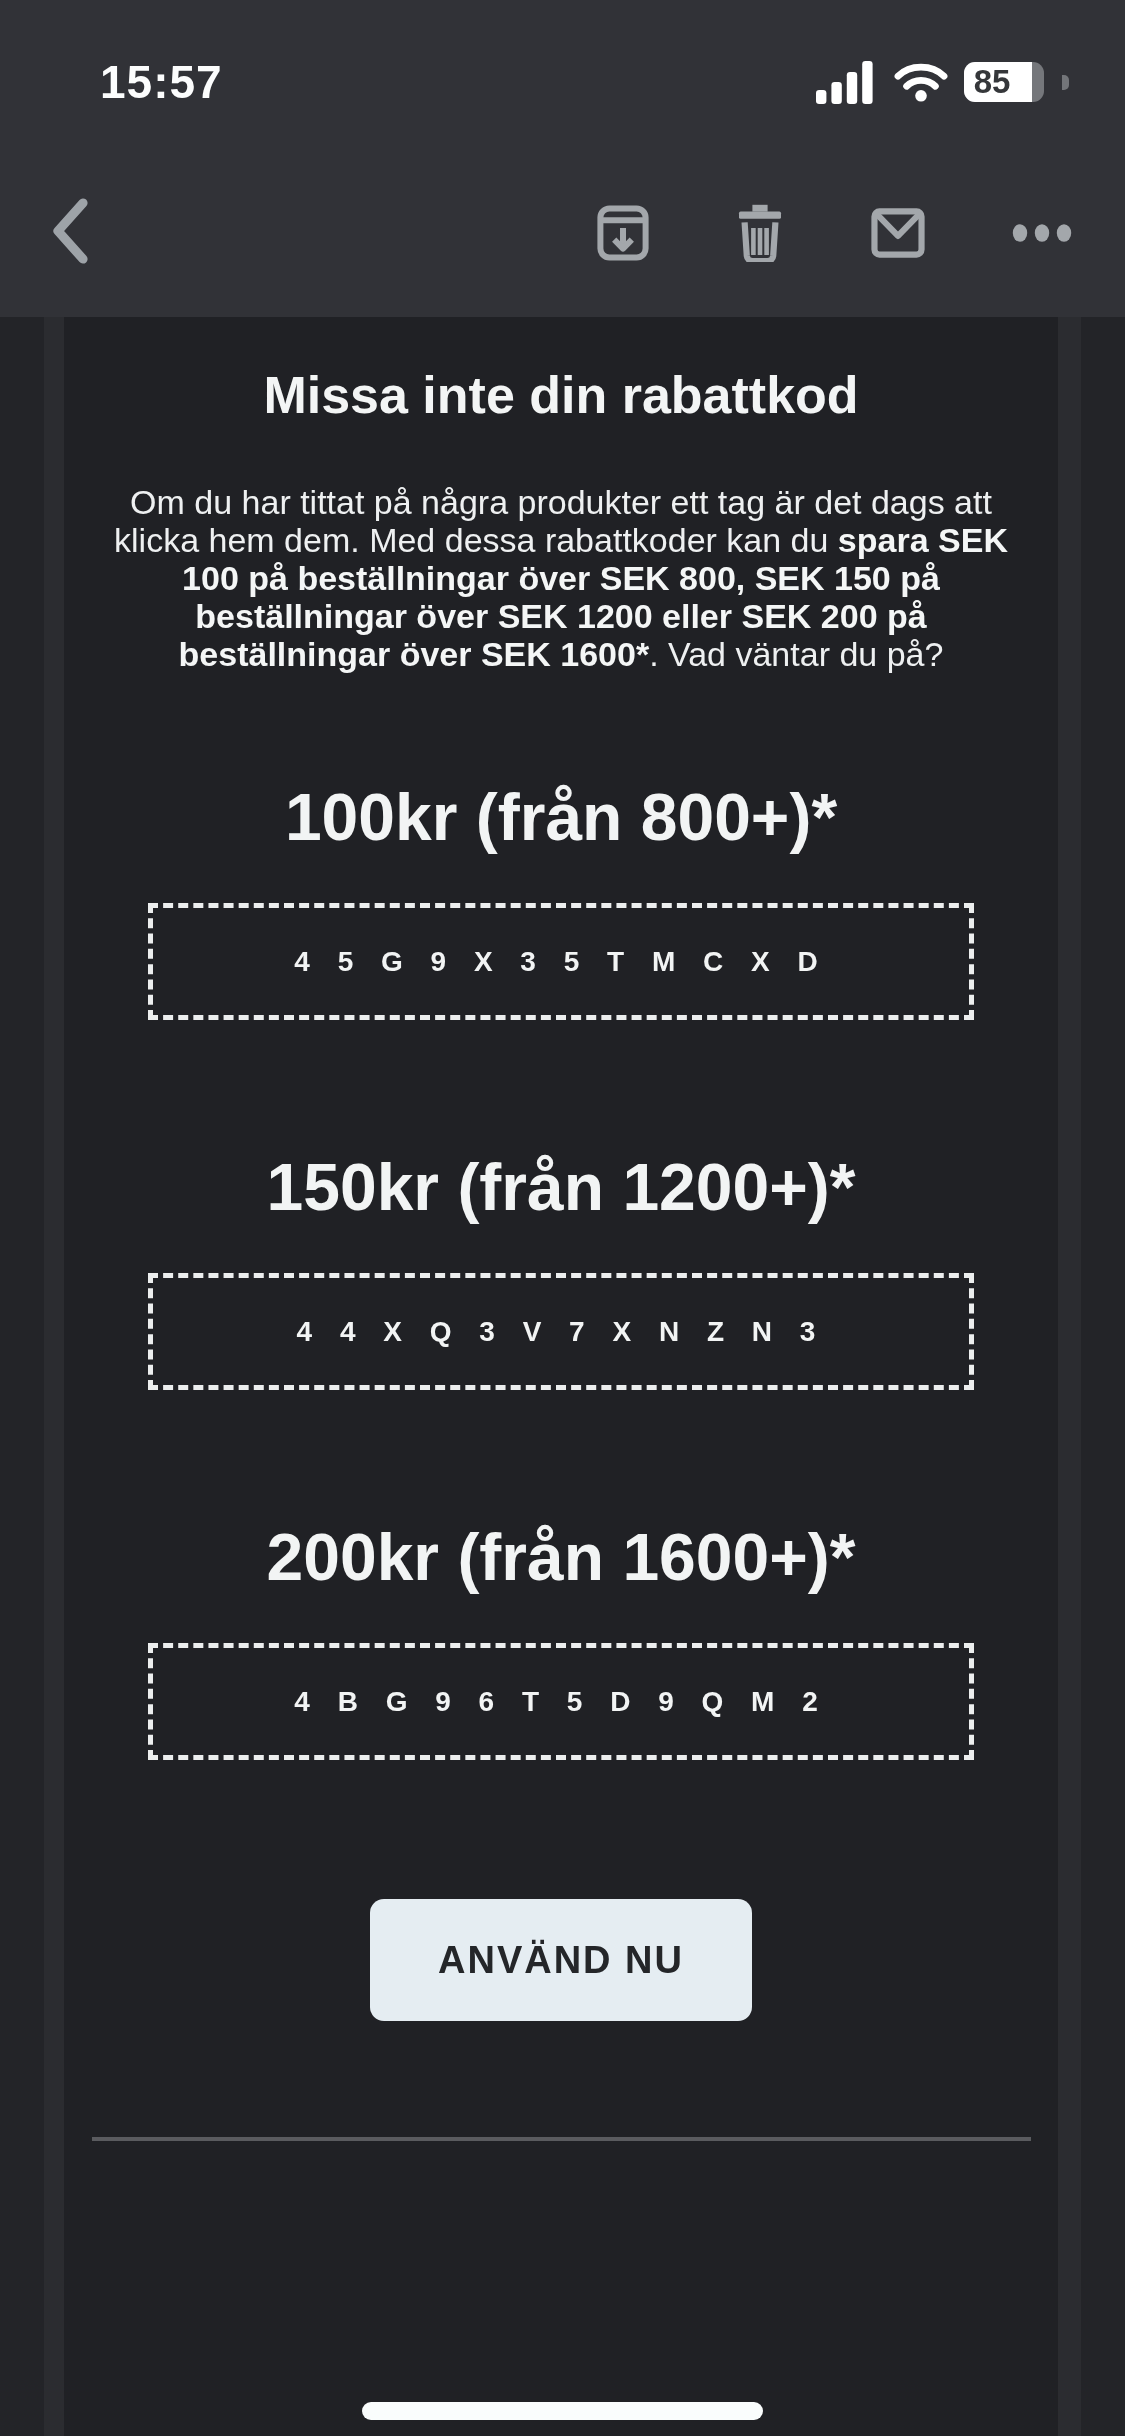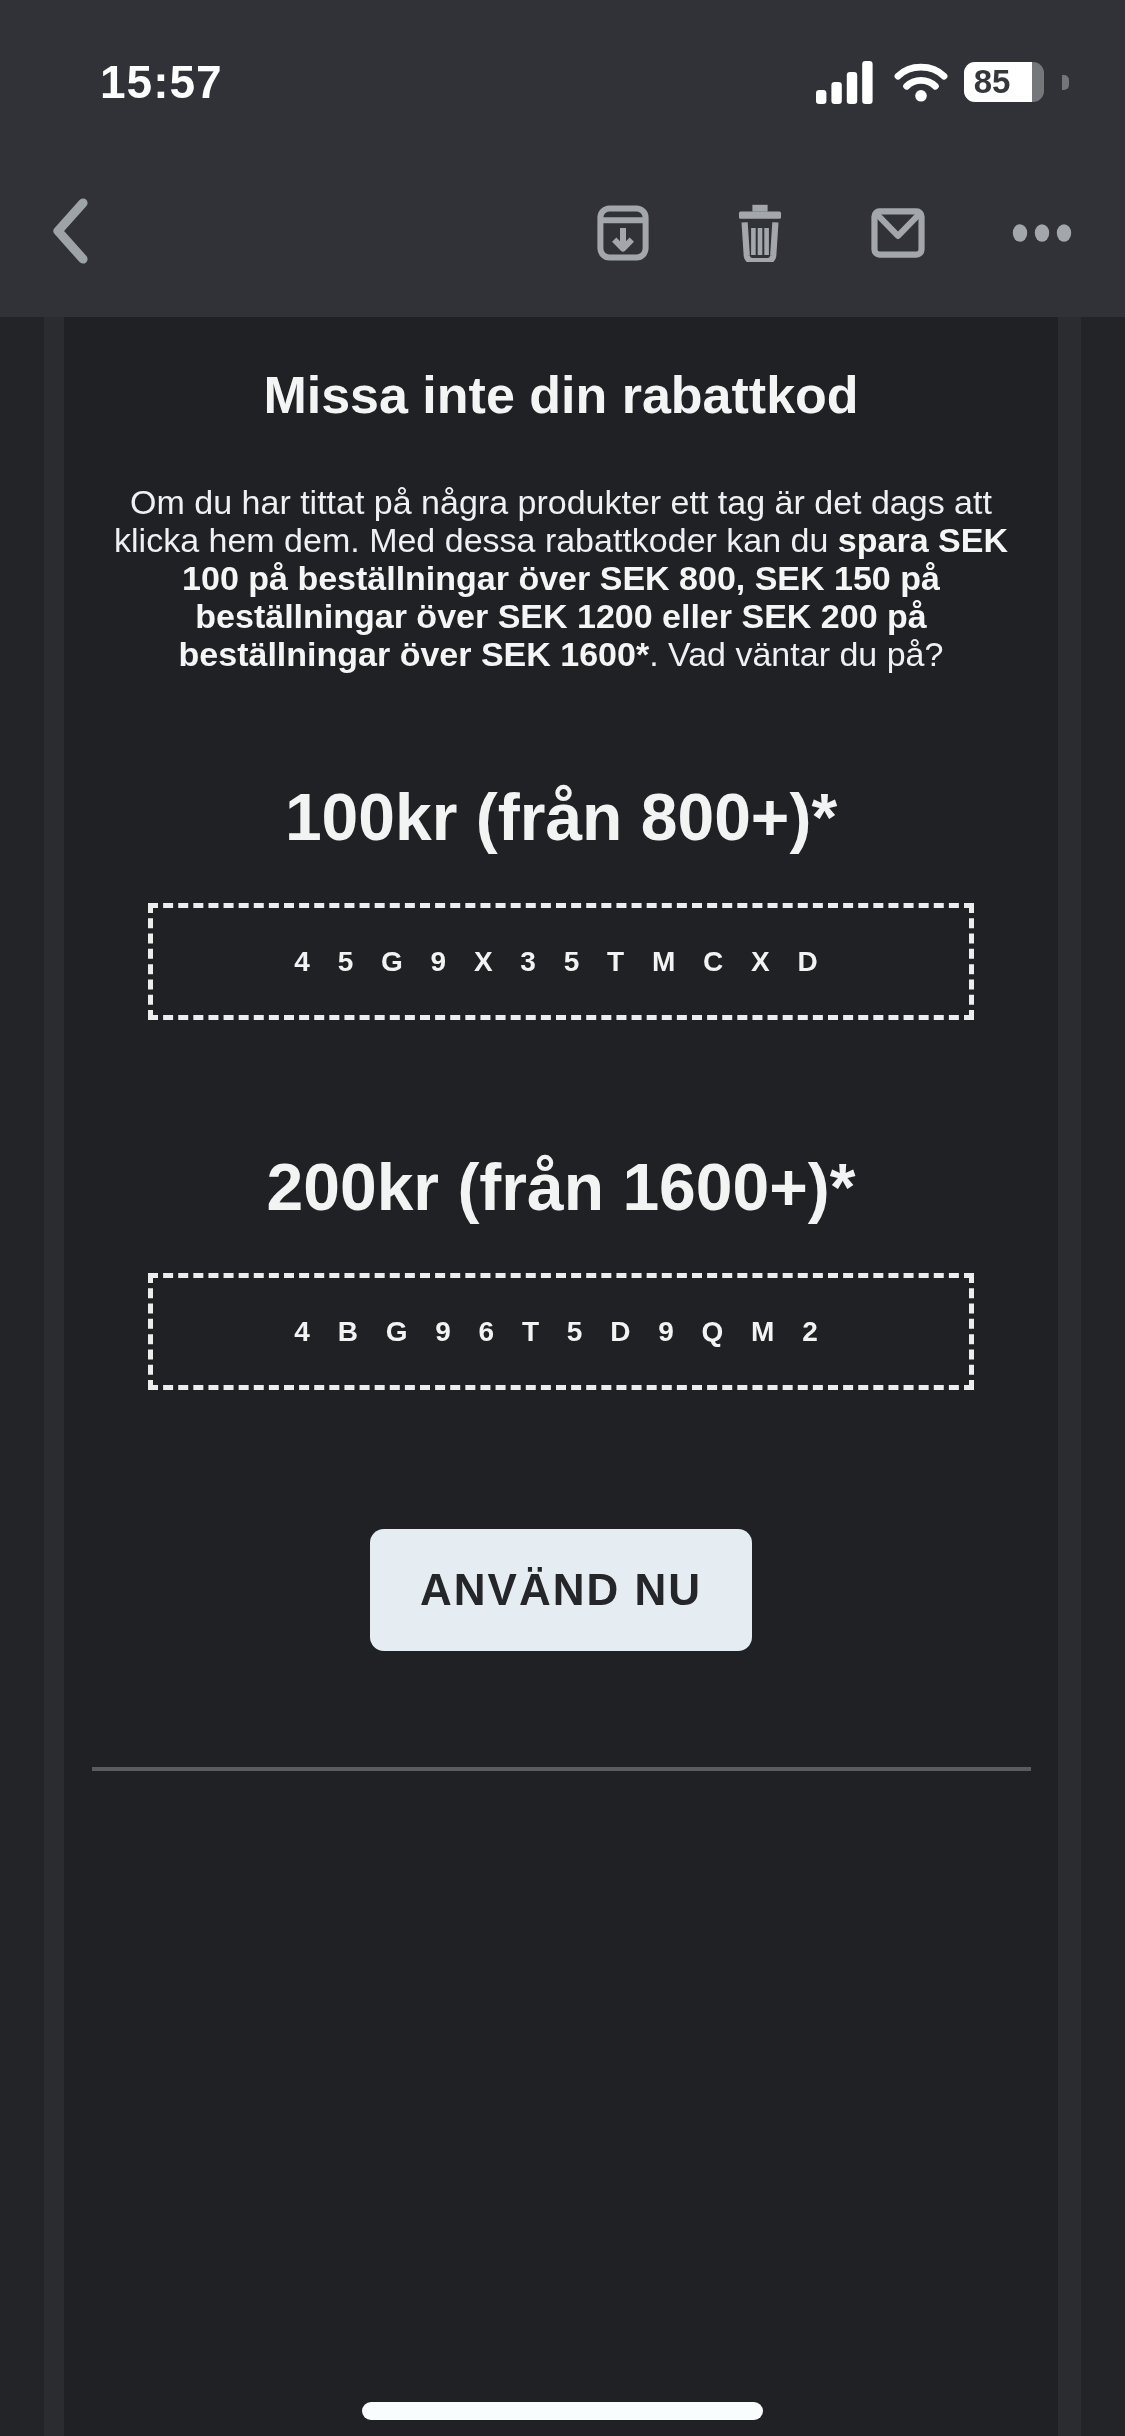--- a/index.html
+++ b/index.html
@@ -70,21 +70,21 @@
     display: flex; align-items: center; justify-content: center;
     font-size: 28px; font-weight: bold; letter-spacing: 10px; color: #f2f4f4;
     white-space: nowrap;
   }
   .cta {
     display: flex; align-items: center; justify-content: center;
     width: 382px; height: 122px; margin: 139px auto 0;
     background: #e5edf2; color: #242629;
     border: none; border-radius: 14px;
     font-family: "Liberation Sans", sans-serif;
-    font-size: 44px; font-weight: bold; letter-spacing: 2px;
+    font-size: 38px; font-weight: bold; letter-spacing: 2px;
     cursor: pointer;
   }
   .divider {
     width: 939px; height: 4px; margin: 116px auto 0;
     background: #5a5b5f; border: none;
   }
   .home-indicator {
     position: absolute; left: 362px; top: 2402px; width: 401px; height: 18px;
     border-radius: 10px; background: #fafdfd; z-index: 5; cursor: grab;
   }
@@ -174,20 +174,26 @@
 
     <p class="intro"><span>Om du har tittat på några produkter ett tag är det dags att klicka hem dem. Med dessa rabattkoder kan du </span><b>spara SEK 100 på beställningar över SEK 800, SEK 150 på beställningar över SEK 1200 eller SEK 200 på beställningar över SEK 1600*</b><span>. Vad väntar du på?</span></p>
 
     <div class="coupon">
       <h2 class="coupon-heading">100kr (från 800+)*</h2>
       <div class="code-box">
         <span>4 5 G 9 X 3 5 T M C X D</span>
       </div>
     </div>
 
+    <div class="coupon">
+      <h2 class="coupon-heading">150kr (från 1200+)*</h2>
+      <div class="code-box">
+        <span>4 4 X Q 3 V 7 X N Z N 3</span>
+      </div>
+    </div>
 
     <div class="coupon">
       <h2 class="coupon-heading">200kr (från 1600+)*</h2>
       <div class="code-box">
         <span>4 B G 9 6 T 5 D 9 Q M 2</span>
       </div>
     </div>
 
     <button class="cta">ANVÄND NU</button>
 

